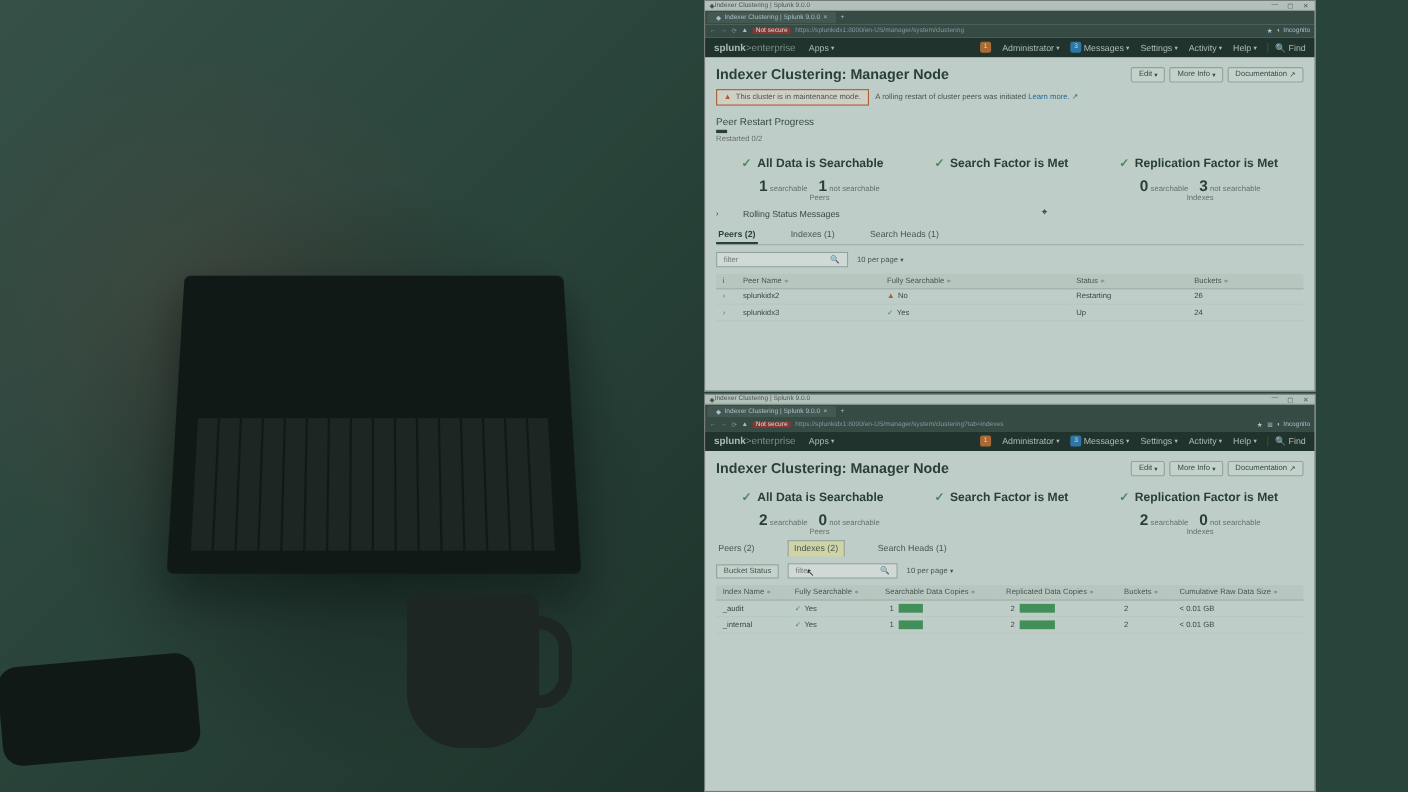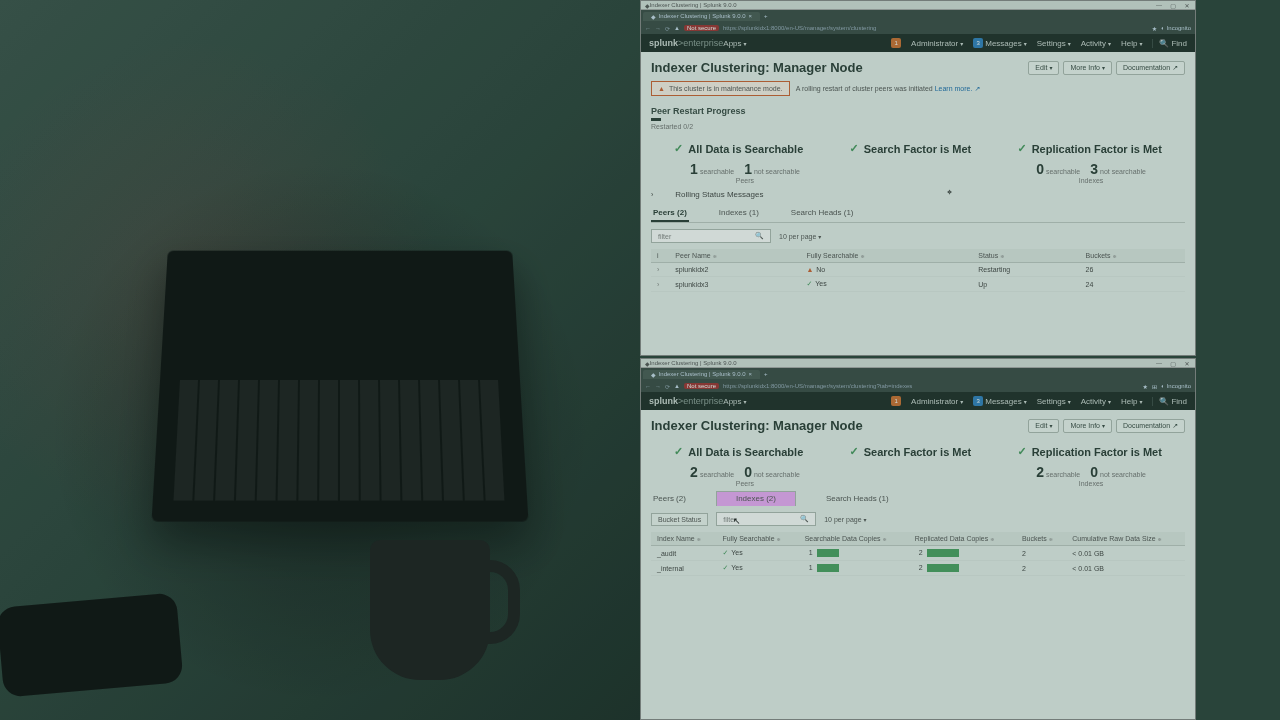--- a/index.html
+++ b/index.html
@@ -26,61 +26,61 @@
 .addrbar { height:12px; background:#3a4a44; display:flex; align-items:center; padding:0 4px; gap:4px; color:#cde; font-size:6px; }
 .addrbar .navbtn { color:#9ab; }
 .addrbar .badge-ns { background:#a03030; color:#fff; padding:0 3px; border-radius:2px; }
 .addrbar .url { color:#9ab; flex:0 0 auto; }
 .addrbar .right { margin-left:auto; display:flex; gap:4px; align-items:center; }
 .addrbar .incog { display:flex; align-items:center; gap:2px; }
 
 .appbar { height:18px; background:#1e2b26; display:flex; align-items:center; padding:0 8px; color:#d0d8d4; font-size:8px; }
 .brand { font-weight:bold; font-size:9px; }
 .brand .sub { color:#8fa099; font-weight:normal; }
-.appbar .apps { }
+.appbar .apps { margin-left:12px; }
 .appbar .menu { margin-left:auto; display:flex; gap:10px; align-items:center; }
 .appbar .sq { display:inline-block; width:10px; height:10px; background:#d07030; text-align:center; line-height:10px; font-size:6px; color:#fff; border-radius:2px; }
 .appbar .sq.blue { background:#3080c0; }
 .appbar .mi { display:flex; align-items:center; gap:2px; }
 .appbar .search { display:flex; align-items:center; gap:2px; border-left:1px solid #3a4a44; padding-left:6px; }
 .caret { font-size:6px; }
 
 .content { padding:8px 10px; }
 .hdr { display:flex; align-items:center; justify-content:space-between; margin-bottom:6px; }
 .hdr h1 { font-size:13px; font-weight:600; color:#2a3a34; }
 .hdr .btns { display:flex; gap:4px; }
 .btn { border:1px solid #b0bab4; background:#f0f6f2; padding:2px 6px; font-size:7px; color:#3a4a44; border-radius:2px; display:inline-flex; align-items:center; gap:2px; }
 
 .alert { border:1.5px solid #d06030; background:#fdf2ea; padding:3px 6px; display:inline-flex; align-items:center; gap:4px; font-size:7px; color:#555; margin-bottom:4px; }
 .alert .ico { color:#d06030; }
 .followup { font-size:7px; color:#555; display:inline; margin-left:4px; }
 .followup a { color:#2070b0; text-decoration:none; }
 
-.sect-title { font-size:9px; color:#3a4a44; margin:6px 0 2px;font-weight:bold; }
+.sect-title { font-size:9px; color:#3a4a44; margin:6px 0 2px; }
 .dash { width:10px; height:3px; background:#2a3a34; margin-bottom:2px; }
 .subtxt { font-size:7px; color:#777; }
 
 .status-row { display:flex; justify-content:space-around; margin:12px 0 6px; }
 .status-item { display:flex; align-items:center; gap:5px; font-size:11px; font-weight:600; color:#2a3a34; }
 .chk { color:#4a9a60; font-size:11px; }
 
 .metr-row { display:flex; justify-content:space-around; margin-bottom:4px; }
 .metr-grp { display:flex; gap:10px; align-items:baseline; }
 .metr { text-align:center; }
 .metr .n { font-size:14px; font-weight:700; color:#2a3a34; }
 .metr .lbl { font-size:7px; color:#777; margin-left:2px; }
 .metr-cap { text-align:center; font-size:7px; color:#777; }
 
 .collap { font-size:8px; color:#444; margin:6px 0; display:flex; align-items:center; gap:22px; }
 .collap .arr { font-size:7px; }
 
 .tabs { display:flex; gap:28px; border-bottom:1px solid #c0cac4; margin-bottom:6px; font-size:8px; }
 .tabs .t { padding:3px 2px; color:#555; cursor:pointer; }
 .tabs .t.active { color:#2a3a34; border-bottom:2px solid #2a3a34; font-weight:600; }
-.tabs .t.boxed { border:1px solid #b0bab4; border-bottom:none; background:#f0abfc; padding:2px 19px; }
+.tabs .t.boxed { border:1px solid #b0bab4; border-bottom:none; background:#fef9c3; padding:2px 5px; }
 
 .filterrow { display:flex; gap:8px; align-items:center; margin-bottom:6px; }
 .filterbox { border:1px solid #b0bab4; background:#fff; padding:2px 6px; font-size:7px; color:#888; width:120px; display:flex; justify-content:space-between; align-items:center; }
 .perpage { font-size:7px; color:#555; }
 .bstatus { border:1px solid #b0bab4; background:#f0f6f2; padding:2px 6px; font-size:7px; color:#555; }
 
 table { width:100%; border-collapse:collapse; font-size:7px; }
 th { text-align:left; padding:3px 6px; background:#dfe8e3; color:#555; border-bottom:1px solid #c0cac4; font-weight:normal; }
 th .sort { font-size:5px; color:#888; margin-left:2px; }
 td { padding:3px 6px; border-bottom:1px solid #e0e8e4; color:#444; }

